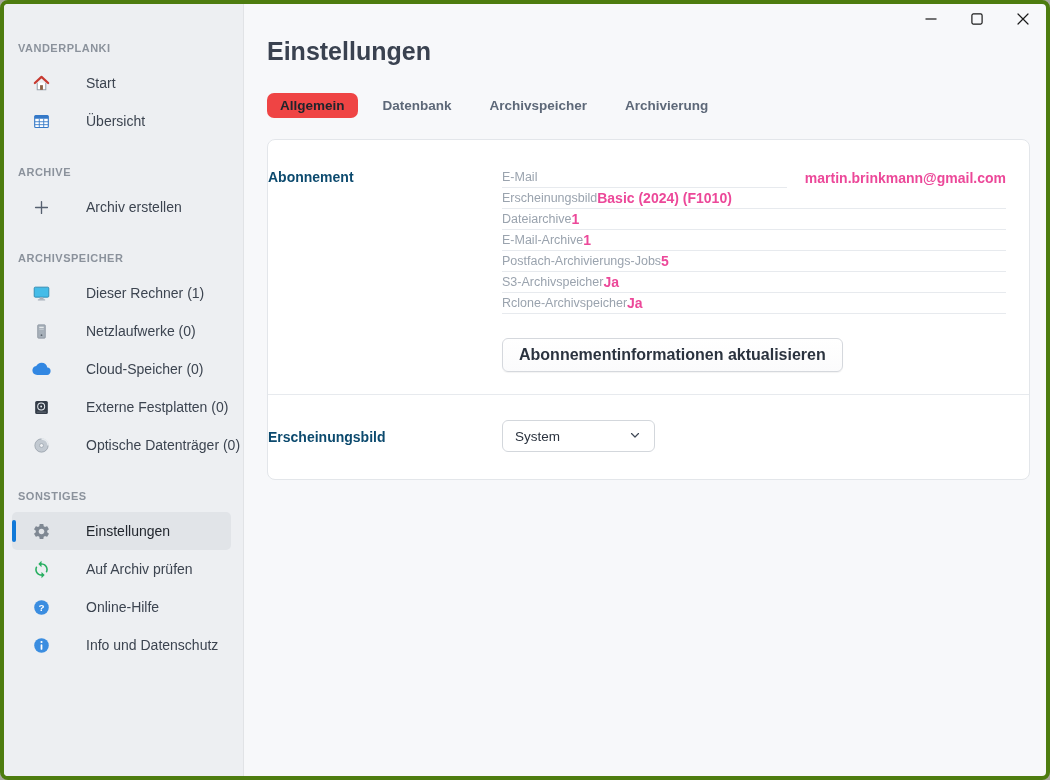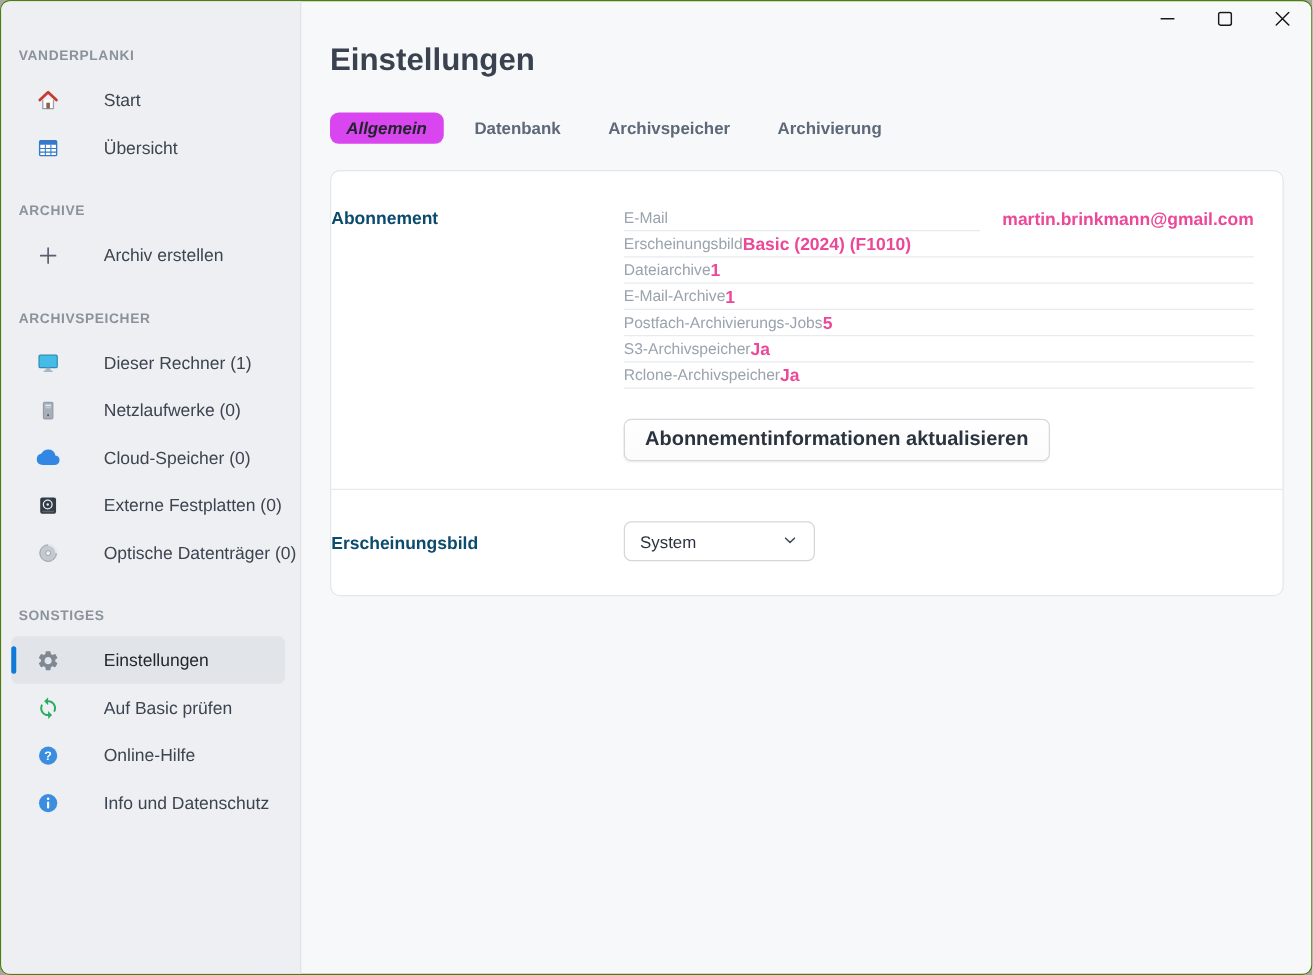--- a/index.html
+++ b/index.html
@@ -6,21 +6,21 @@
   html,body { width:1050px; height:780px; }
   body {
     background:#a8a89e;
     font-family:"Liberation Sans", sans-serif;
     position:relative;
     overflow:hidden;
   }
   .window {
     position:absolute; inset:0;
     background:#f7f8fa;
-    border:1px solid #4d7c0f;
+    border:4px solid #4d7c0f;
     border-radius:8px;
     overflow:hidden;
   }
   
   .win-controls {
     position:absolute; top:0; right:0; height:34px;
     display:flex; z-index:5;
   }
   .win-btn {
     width:46px; height:32px;
@@ -60,21 +60,21 @@
   .page-title {
     position:absolute; left:22px; top:33px;
     font-size:25px; font-weight:bold; color:#3a4250;
   }
   .tabs { position:absolute; left:22px; top:89px; display:flex; gap:12px; }
   .tab {
     padding:5px 13px; border-radius:7px;
     font-size:13.5px; font-weight:bold; color:#5d6878;
     cursor:default; white-space:nowrap;
   }
-  .tab.active { background:#d946ef; color:#20252c;font-style:italic; }
+  .tab.active { background:#ef4444; color:#20252c; }
   
   .panel {
     position:absolute; left:22px; top:135px;
     width:763px; height:341px;
     background:#ffffff;
     border:1px solid #e3e6ea; border-radius:8px;
     overflow:hidden;
   }
   .sect { display:flex; }
   .sect-label {
@@ -250,21 +250,21 @@
       </span>
       <span class="lbl">Einstellungen</span>
     </div>
 
     <div class="side-item">
       <span class="icn">
         <svg viewBox="0 0 24 24">
           <path fill="#27ae60" d="M12 4V1L8 5l4 4V6c3.31 0 6 2.69 6 6 0 1.01-.25 1.97-.7 2.8l1.46 1.46C19.54 15.03 20 13.57 20 12c0-4.42-3.58-8-8-8zm0 14c-3.31 0-6-2.69-6-6 0-1.01.25-1.97.7-2.8L5.24 7.74C4.46 8.97 4 10.43 4 12c0 4.42 3.58 8 8 8v3l4-4-4-4v3z"></path>
         </svg>
       </span>
-      <span class="lbl">Auf Basic prüfen</span>
+      <span class="lbl">Auf Archiv prüfen</span>
     </div>
 
     <div class="side-item">
       <span class="icn">
         <svg viewBox="0 0 24 24">
           <circle cx="12" cy="12" r="9.2" fill="#3b8de0"></circle>
           <text x="12" y="16.4" font-size="12.5" font-weight="bold" fill="#ffffff" text-anchor="middle" font-family="Liberation Sans, sans-serif">?</text>
         </svg>
       </span>
       <span class="lbl">Online-Hilfe</span>

